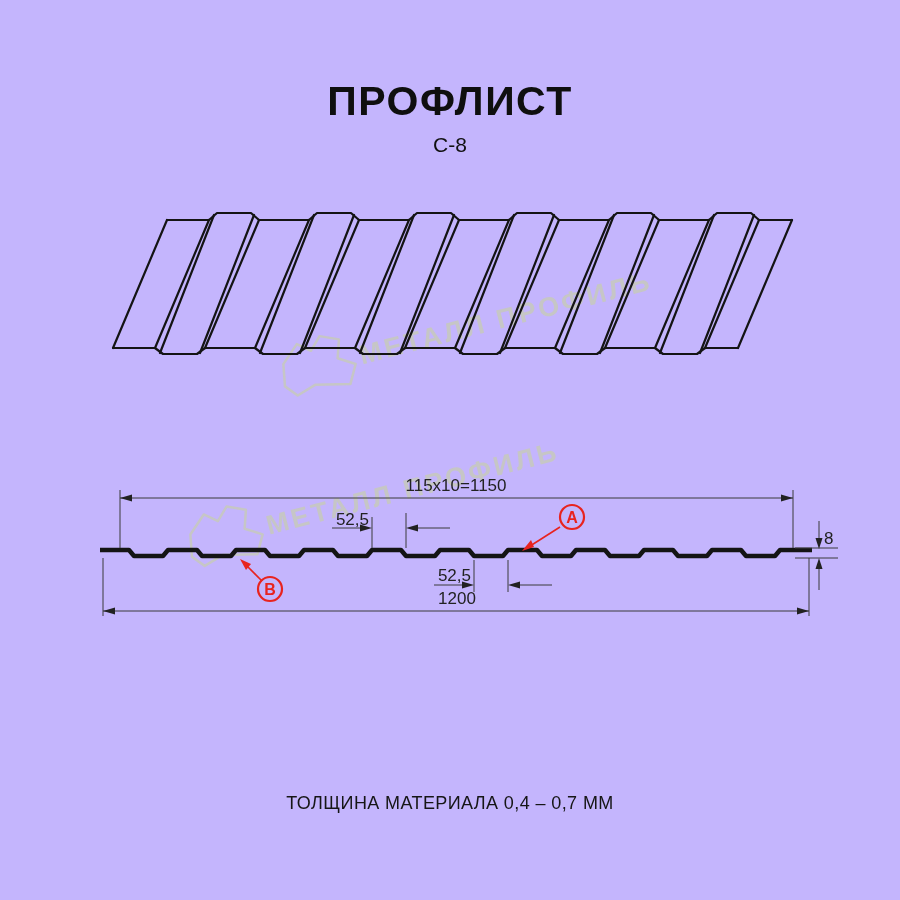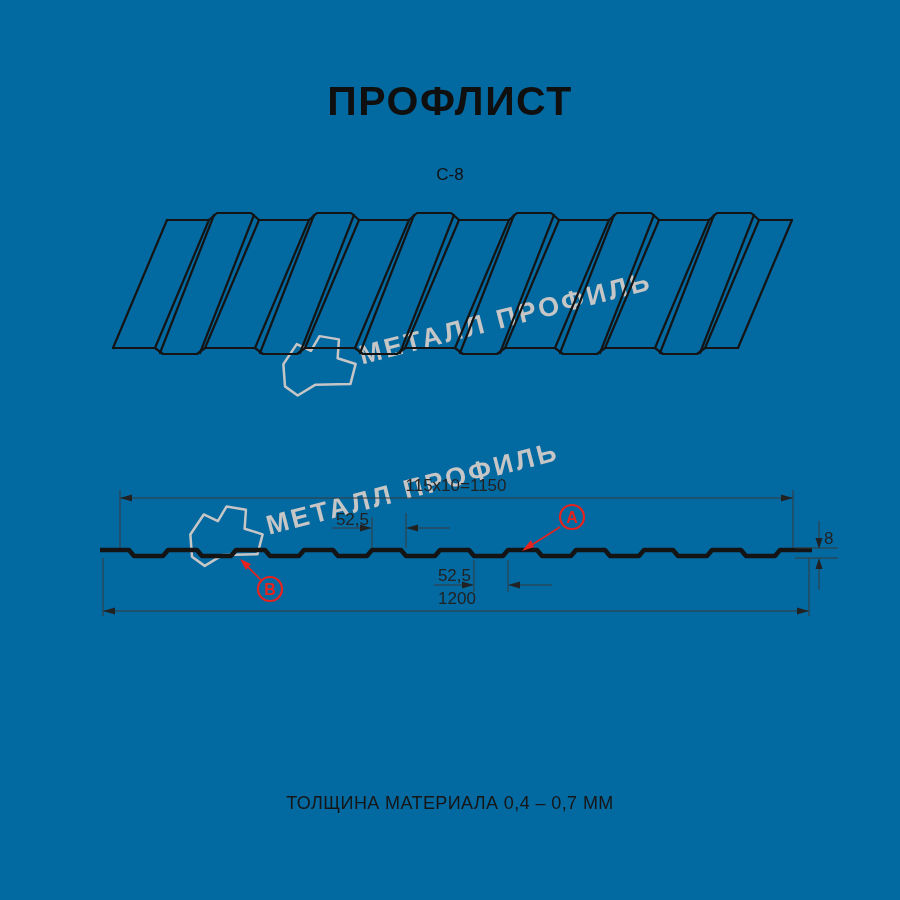--- a/index.html
+++ b/index.html
@@ -1,27 +1,27 @@
 <!DOCTYPE html>
 <html><head>
 <meta charset="utf-8">
 <style>
   html,body{margin:0;padding:0;background:#eee;}
   #page{
-    position:relative;width:900px;height:900px;background:#0369a1;
+    position:relative;width:900px;height:900px;background:#c4b5fd;
     font-family:"Liberation Sans","DejaVu Sans",sans-serif;overflow:hidden;
     margin:0 auto;
   }
   .title{
     position:absolute;left:0;top:78px;width:900px;text-align:center;
     font-size:41px;font-weight:800;letter-spacing:1.5px;color:#0f0f0f;
   }
   .model{
     position:absolute;left:0;top:133px;width:900px;text-align:center;
-    font-size:17px;font-weight:400;color:#111;margin-top:32px;
+    font-size:21px;font-weight:400;color:#111;
   }
   .footer-note{
     position:absolute;left:0;top:793px;width:900px;text-align:center;
     font-size:18px;font-weight:500;letter-spacing:.4px;color:#161616;
   }
   svg{position:absolute;left:0;top:0;}
   svg text{font-family:"Liberation Sans","DejaVu Sans",sans-serif;}
   .dimtxt{font-size:17px;fill:#222;}
   .wmtext{font-size:27px;font-weight:bold;letter-spacing:3px;fill:#c6c6c6;}
   .callout-letter{font-size:16px;font-weight:bold;fill:#e8231e;}

